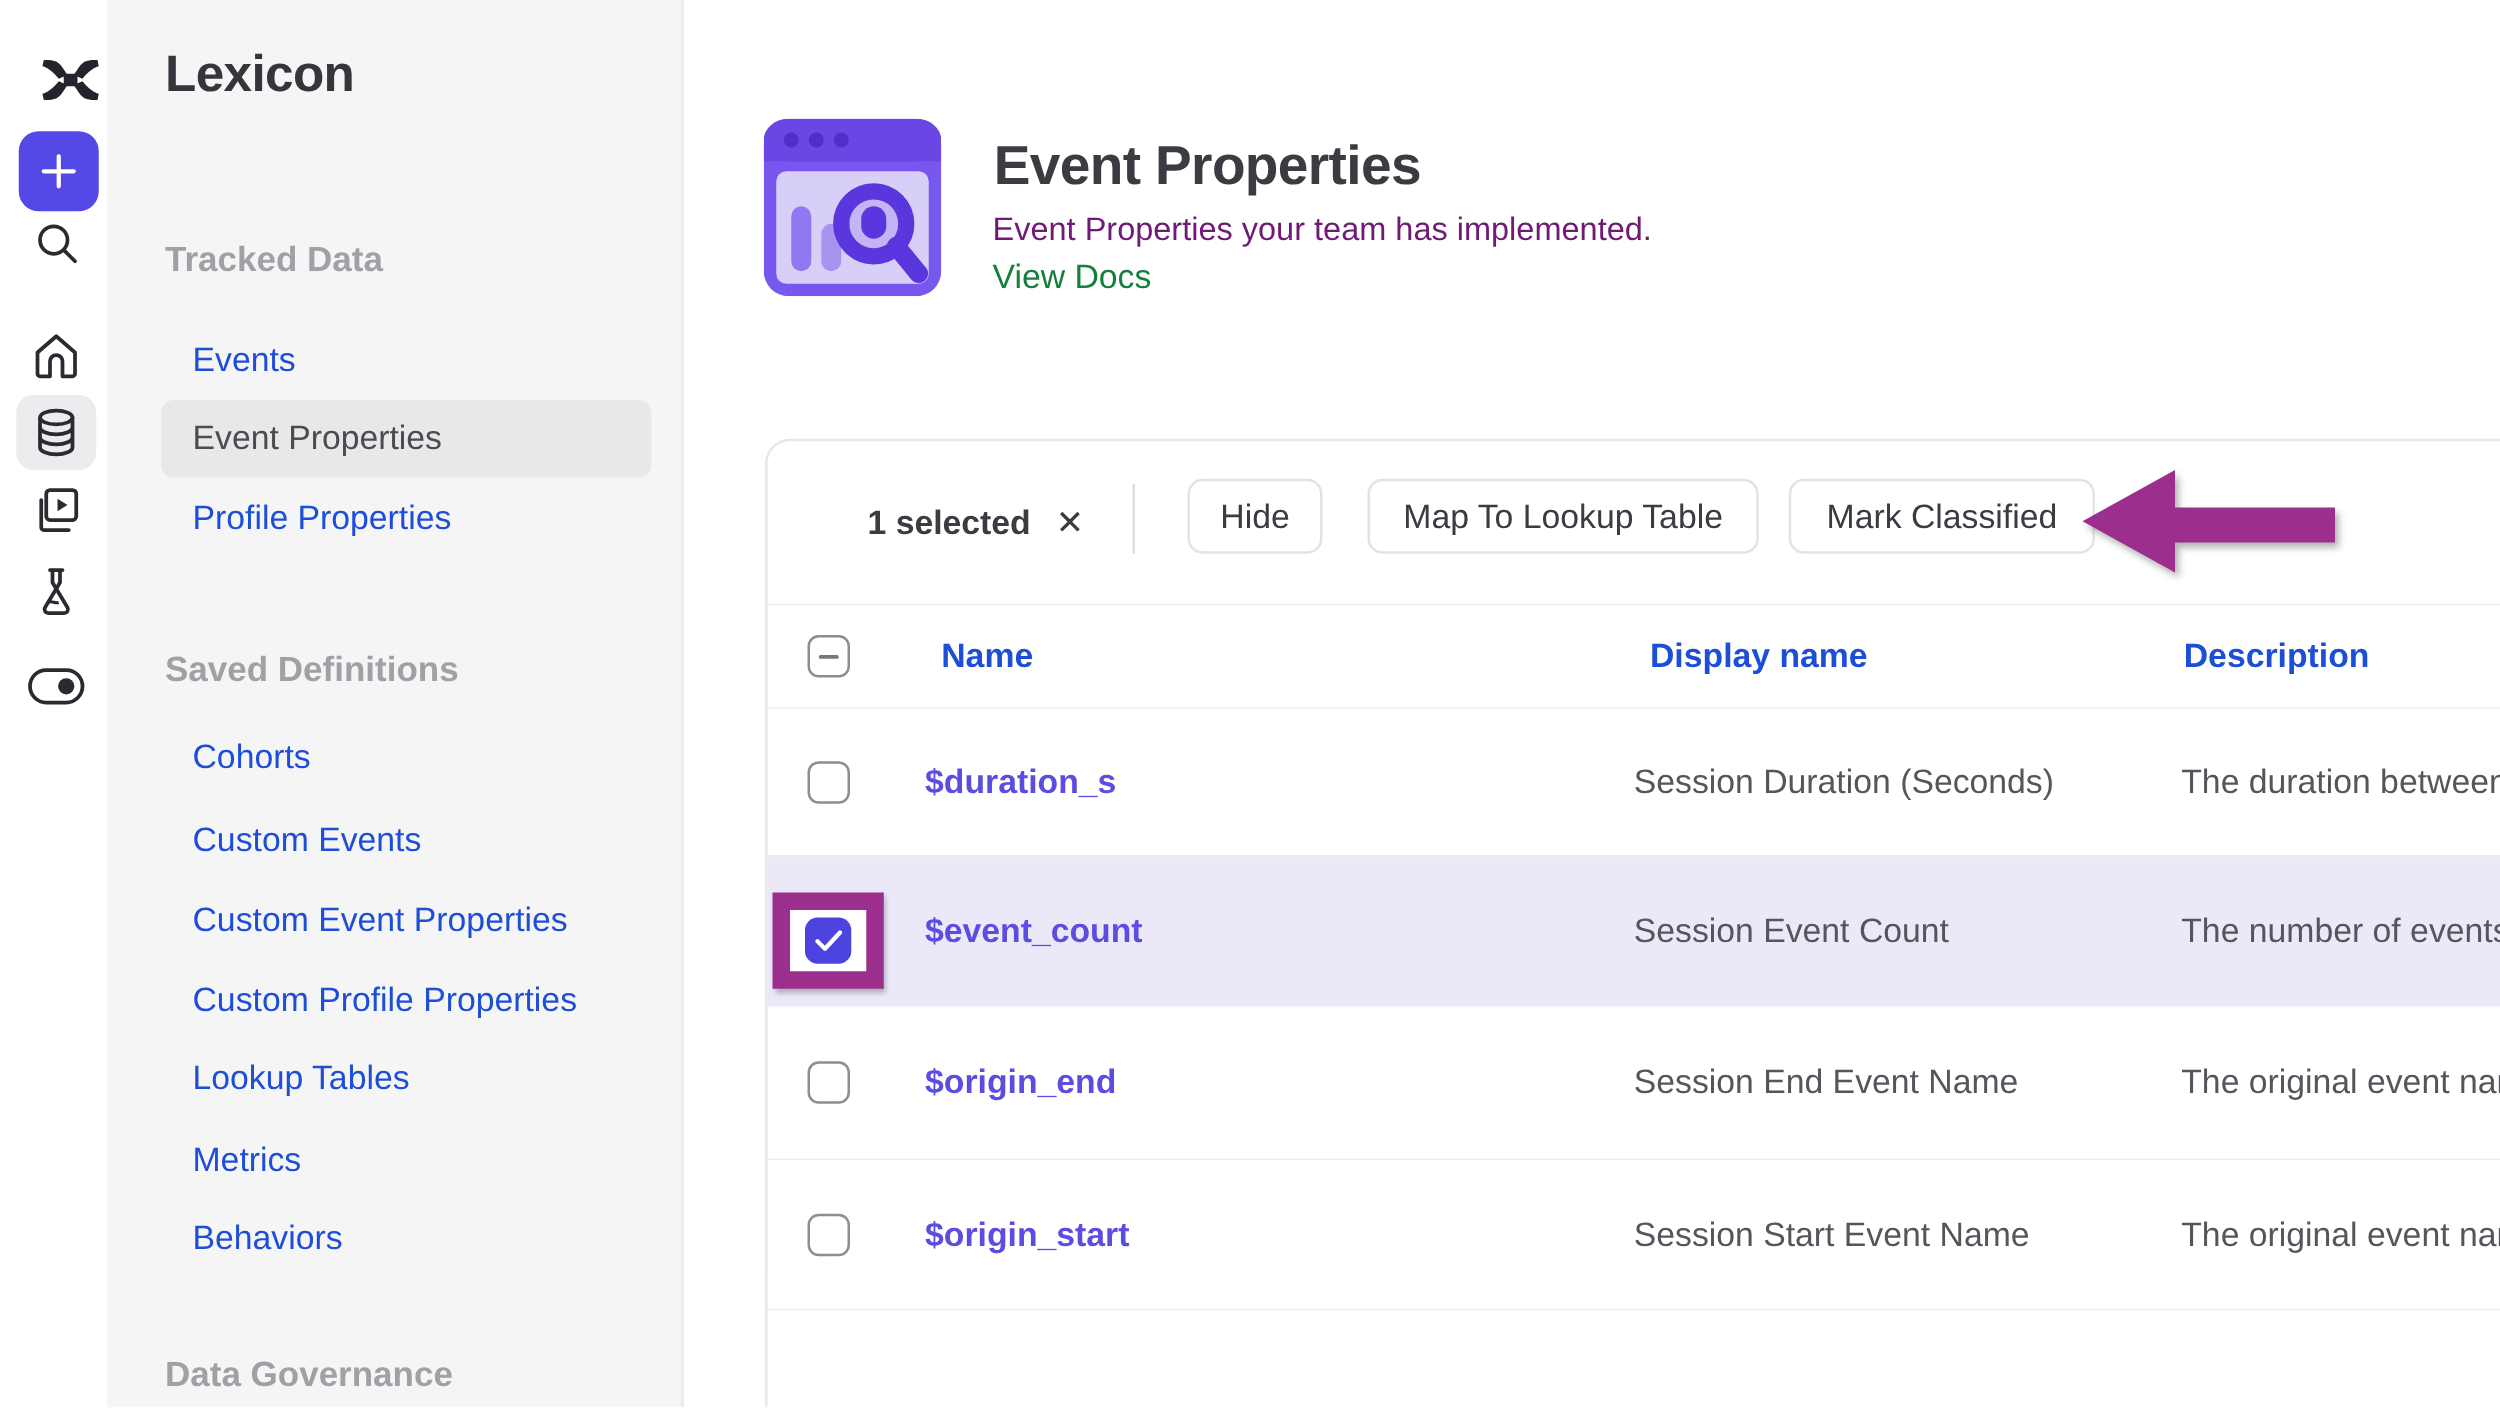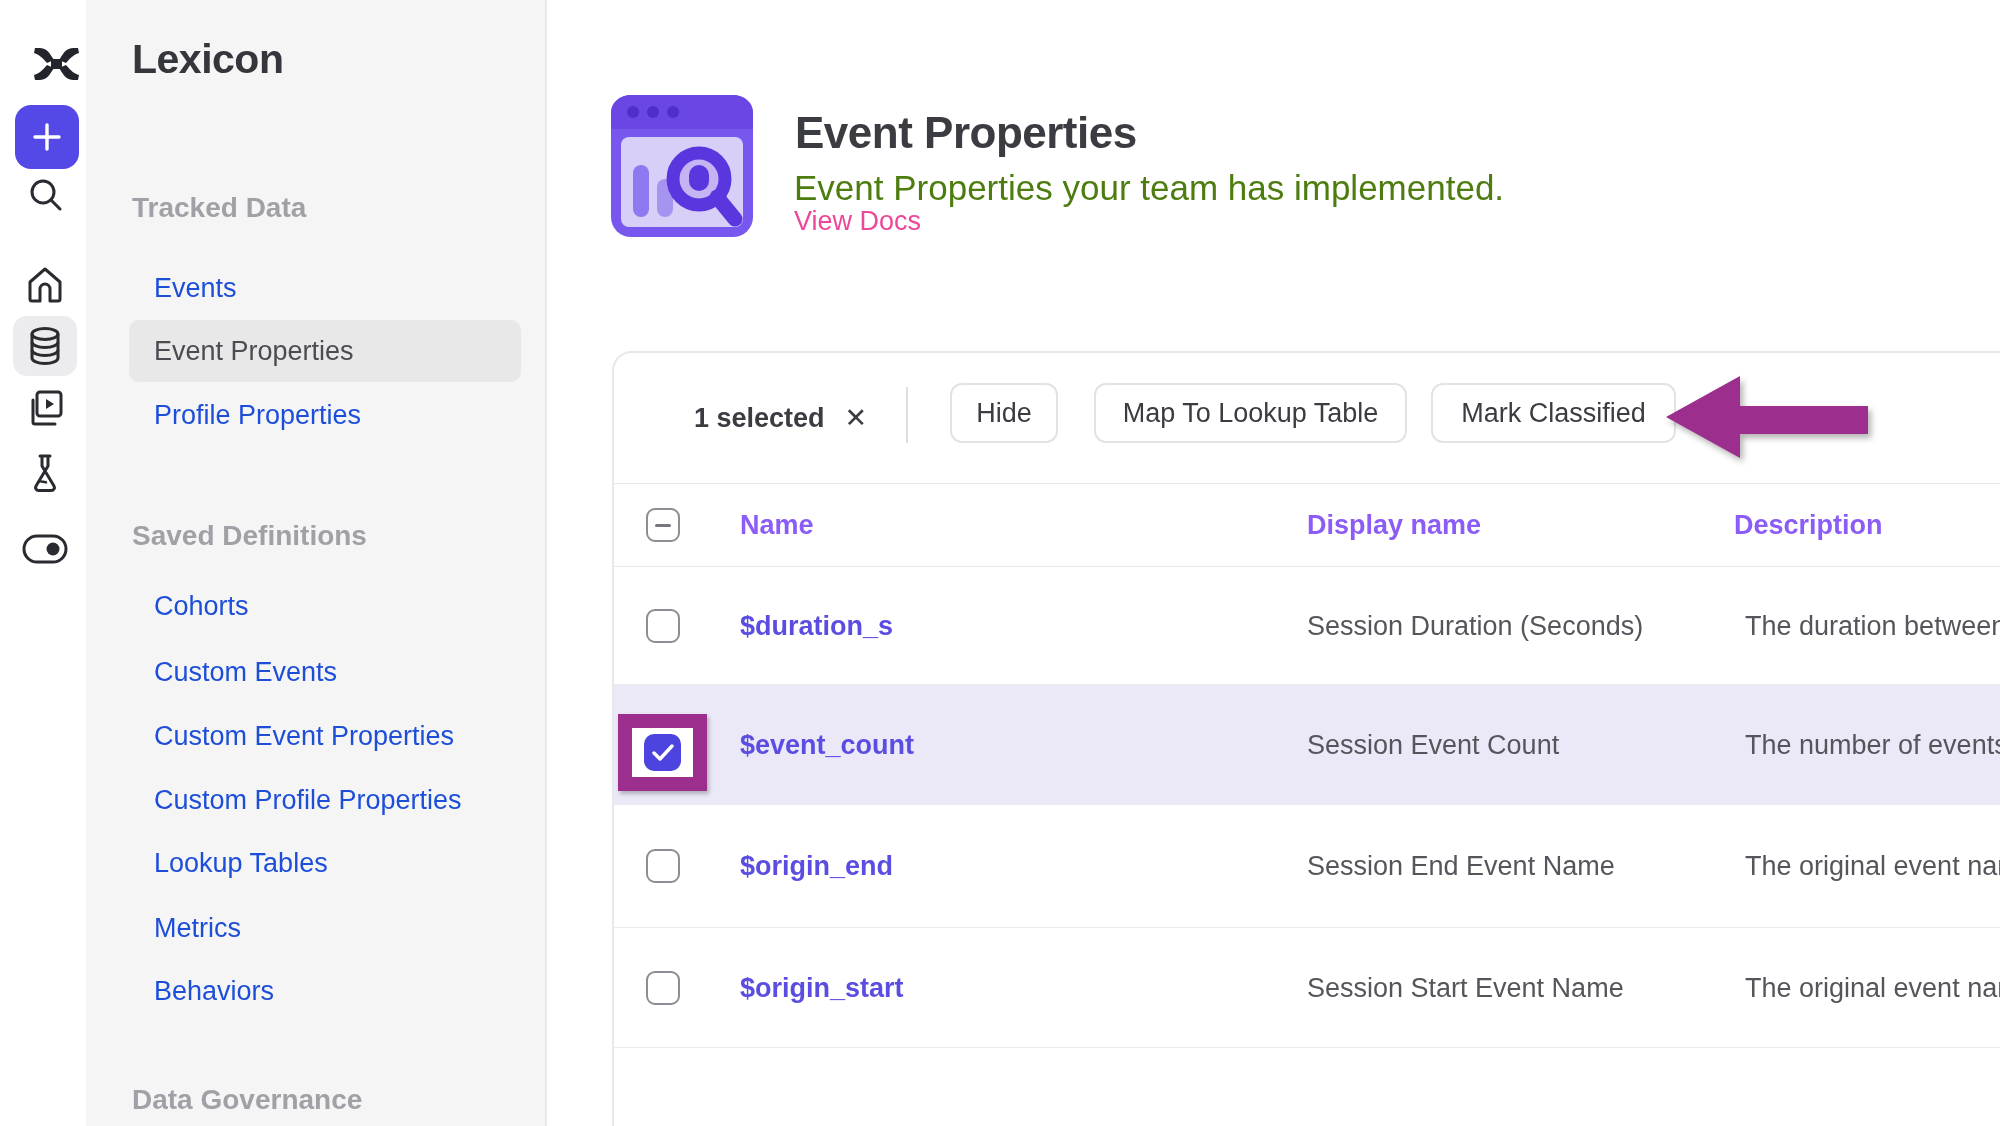--- a/index.html
+++ b/index.html
@@ -15,34 +15,34 @@
     display:flex;align-items:center;justify-content:center;}
   
   .nav{position:absolute;left:86px;top:0;width:459px;height:1126px;background:#f5f5f6;border-right:2px solid #e9e9eb;}
   .nav-title{position:absolute;left:46px;top:36px;font-size:41px;font-weight:700;color:#35363c;letter-spacing:-0.5px;}
   .nav-section{position:absolute;left:46px;transform:translateY(-50%);font-size:28px;font-weight:700;color:#a0a1a6;}
   .nav-item{position:absolute;left:68px;transform:translateY(-50%);font-size:27px;color:#1d4ed8;white-space:nowrap;cursor:pointer;}
   .nav-pill{position:absolute;left:43px;top:320px;width:392px;height:62px;border-radius:10px;background:#e8e8e9;}
   
   .hero-icon{position:absolute;left:611px;top:95px;width:142px;height:142px;}
   .page-title{position:absolute;left:795px;top:108px;font-size:44px;font-weight:700;color:#3b3c42;letter-spacing:-0.5px;}
-  .page-sub{position:absolute;left:794px;top:168px;font-size:35px;color:#4d7c0f;}
-  .page-link{position:absolute;left:794px;top:206px;font-size:27px;color:#ec4899;cursor:pointer;}
+  .page-sub{position:absolute;left:794px;top:168px;font-size:26px;color:#701a75;}
+  .page-link{position:absolute;left:794px;top:206px;font-size:27px;color:#15803d;cursor:pointer;}
   
   .card{position:absolute;left:612px;top:351px;width:1500px;height:860px;background:#fff;
     border:2px solid #e8e8ea;border-radius:20px;}
   .sel-group{position:absolute;left:80px;top:0;height:130px;display:flex;align-items:center;gap:20px;justify-content:flex-end;}
   .sel-label{font-size:27px;font-weight:600;color:#3b3c42;}
   .sel-x{font-size:27px;color:#3b3c42;cursor:pointer;line-height:1;}
   .tb-divider{position:absolute;left:292px;top:34px;width:2px;height:56px;background:#dededf;}
   .tb-btn{position:absolute;top:30px;height:60px;background:#fff;border:2px solid #e3e3e5;border-radius:12px;
     font-size:27px;color:#3b3c42;font-weight:500;display:flex;align-items:center;justify-content:center;
     font-family:inherit;cursor:pointer;box-sizing:border-box;white-space:nowrap;}
   .thead{position:absolute;left:0;top:130px;width:100%;height:84px;border-top:1px solid #e9e9eb;border-bottom:1px solid #e9e9eb;box-sizing:border-box;}
-  .th{position:absolute;top:50%;transform:translateY(-50%);font-size:27px;font-weight:700;color:#8b5cf6;white-space:nowrap;}
+  .th{position:absolute;top:50%;transform:translateY(-50%);font-size:27px;font-weight:700;color:#1d4ed8;white-space:nowrap;margin-left:13px;}
   .row{position:absolute;left:0;width:100%;border-bottom:1px solid #ebebee;box-sizing:border-box;}
   .row.selected{background:#ebe9f8;}
   .cell-name{position:absolute;left:126px;top:50%;transform:translateY(-50%);font-size:27px;font-weight:700;color:#5b4de1;white-space:nowrap;cursor:pointer;}
   .cell-display{position:absolute;left:693px;top:50%;transform:translateY(-50%);font-size:27px;color:#55565c;white-space:nowrap;}
   .cell-desc{position:absolute;left:1131px;top:50%;transform:translateY(-50%);font-size:27px;color:#55565c;white-space:nowrap;}
   .cb{position:absolute;left:32px;top:50%;transform:translateY(-50%);width:34px;height:34px;border:2px solid #8d8d93;
     border-radius:9px;background:#fff;cursor:pointer;box-sizing:border-box;}
   .cb-head{display:flex;align-items:center;justify-content:center;}
   .cb-minus{width:16px;height:3px;background:#77777d;border-radius:2px;}
   

